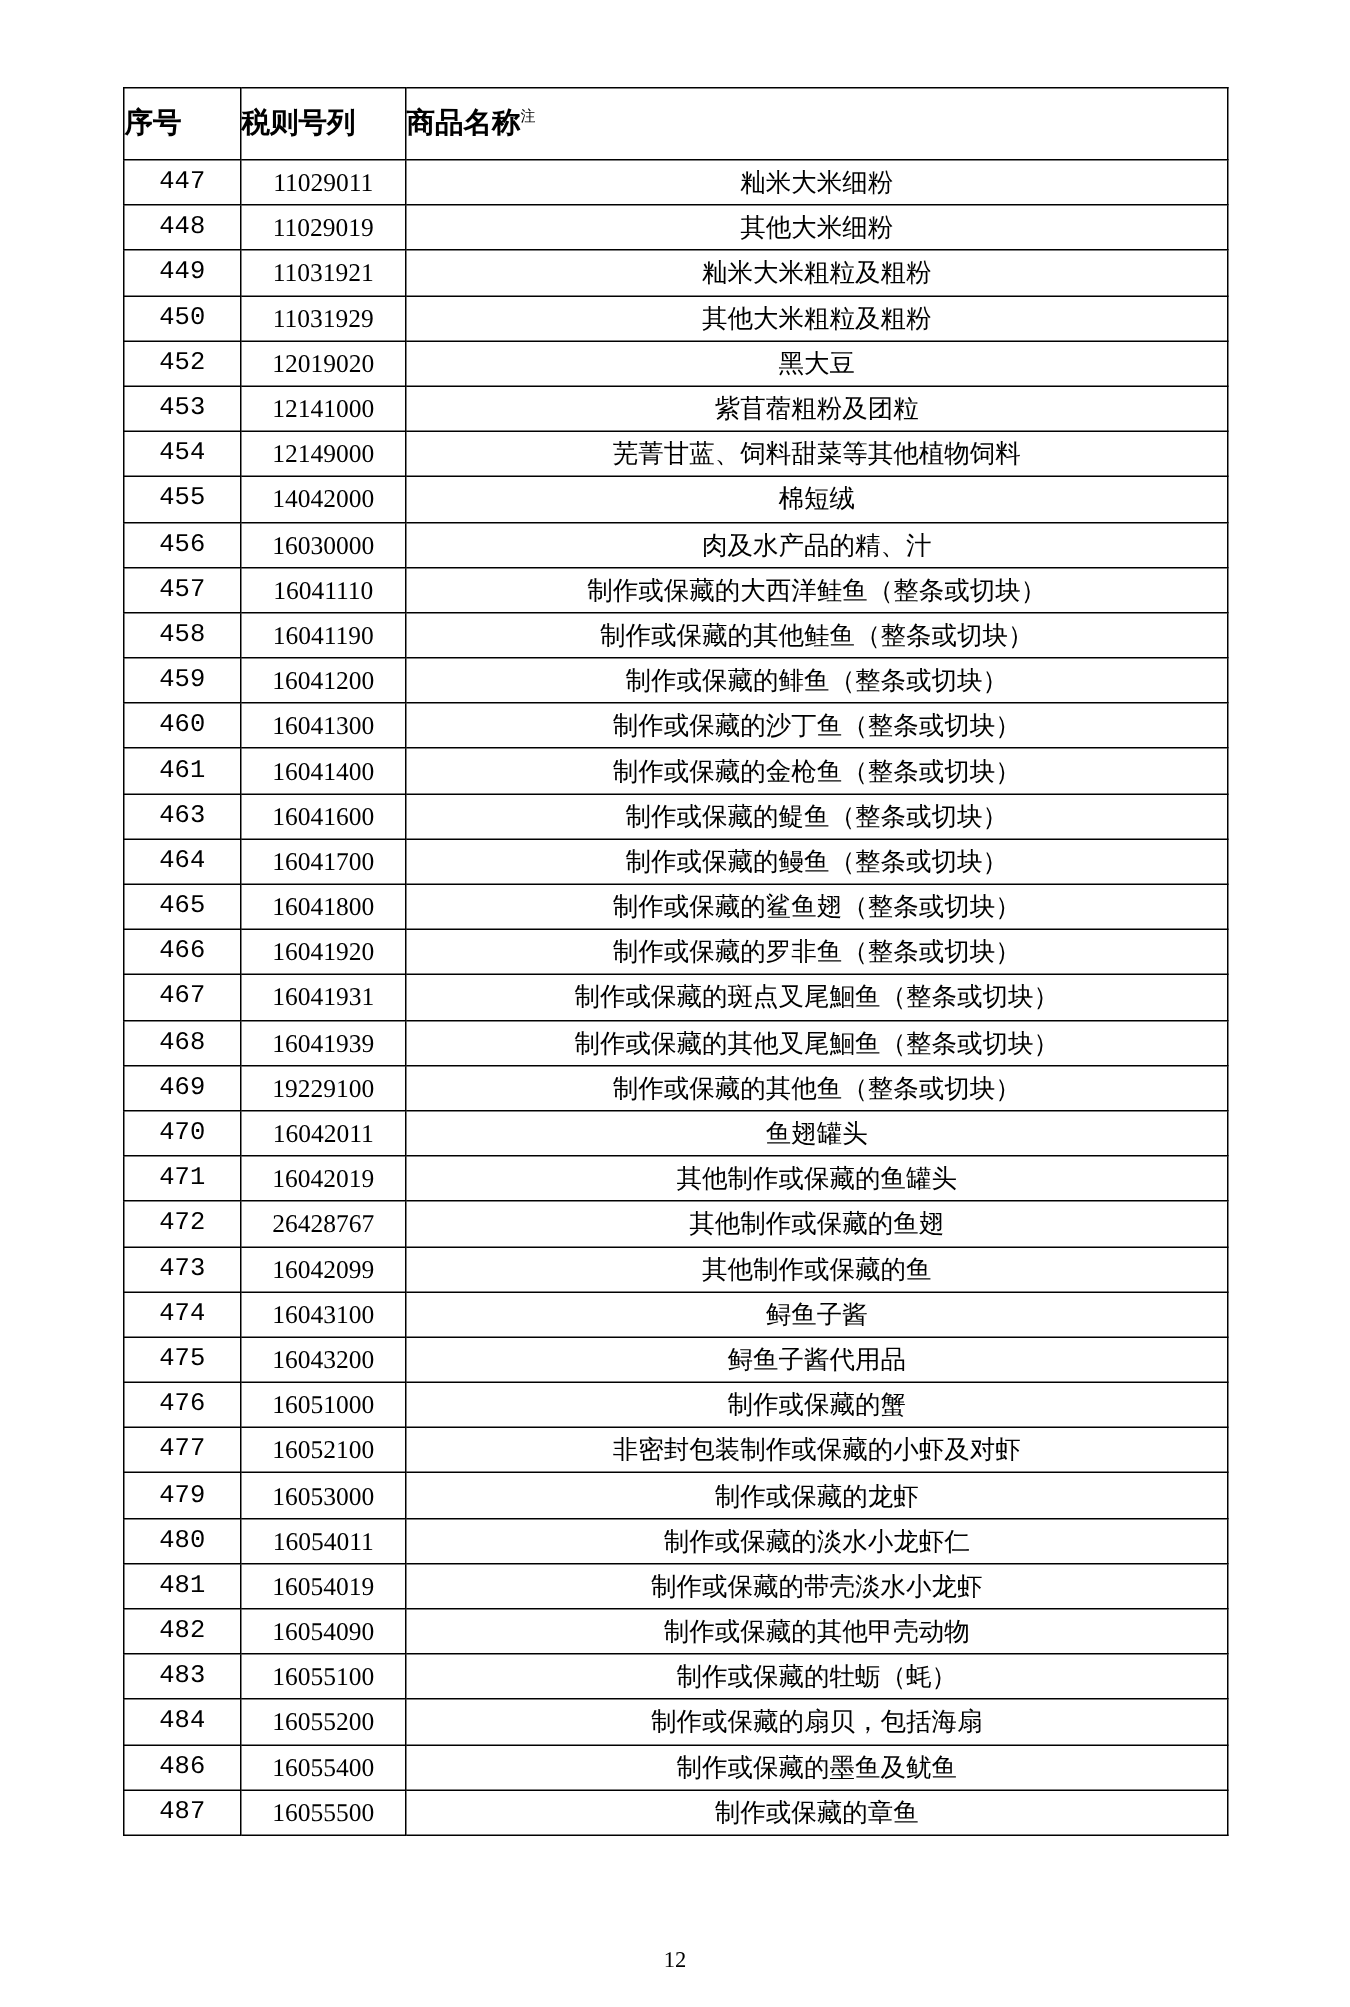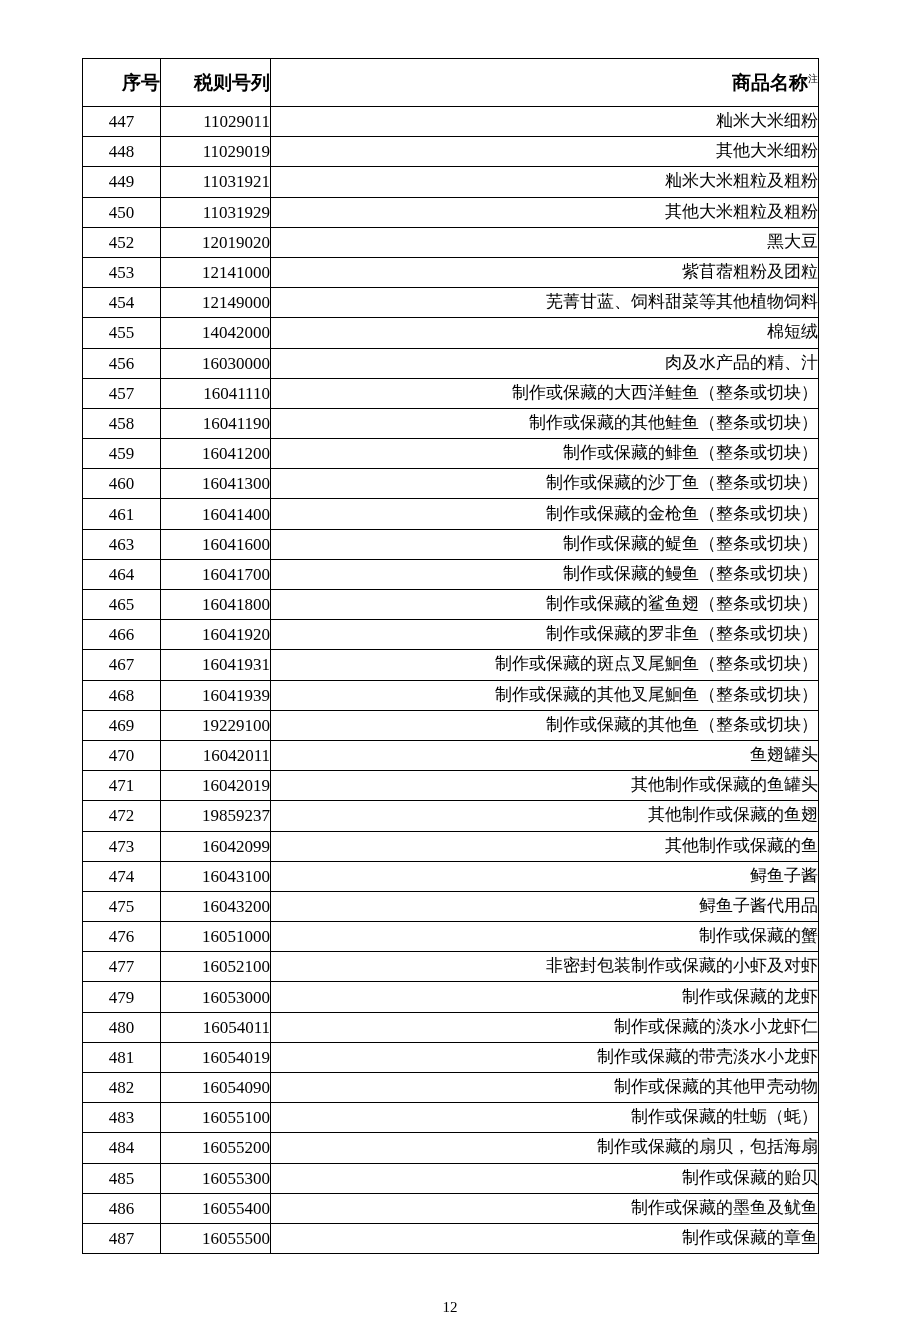--- a/index.html
+++ b/index.html
@@ -29,44 +29,44 @@
   table.tariff th, table.tariff td {
     border: 1px solid #000000;
     padding: 0;
     font-size: 17px;
     line-height: 1;
     height: 29.2px;
     vertical-align: middle;
   }
   table.tariff thead th {
     font-weight: bold;
-    text-align: right;
+    text-align: left;
     height: 47px;
     font-size: 19px;
     margin-left: 16px;
   }
   col.c-seq { width: 78px; }
   col.c-code { width: 110px; }
   col.c-name { width: 548px; }
 
   td.seq {
     text-align: center;
     font-size: 17.5px;
+    font-family: Liberation Mono, monospace;
   }
   td.code {
-    text-align: right;
+    text-align: center;
     font-size: 17.5px;
   }
   td.name {
-    text-align: right;
+    text-align: center;
     padding-left: 7px;
     font-size: 17.5px;
     white-space: nowrap;
     overflow: hidden;
-    font-family: Liberation Mono, monospace;
   }
   .hdr-note {
     font-size: 10px;
     vertical-align: super;
     font-weight: normal;
   }
   .page-number {
     position: absolute;
     left: 0;
     right: 0;
@@ -205,21 +205,21 @@
           <td class="code">16042011</td>
           <td class="name">鱼翅罐头</td>
         </tr>
         <tr>
           <td class="seq">471</td>
           <td class="code">16042019</td>
           <td class="name">其他制作或保藏的鱼罐头</td>
         </tr>
         <tr>
           <td class="seq">472</td>
-          <td class="code">19859237</td>
+          <td class="code">26428767</td>
           <td class="name">其他制作或保藏的鱼翅</td>
         </tr>
         <tr>
           <td class="seq">473</td>
           <td class="code">16042099</td>
           <td class="name">其他制作或保藏的鱼</td>
         </tr>
         <tr>
           <td class="seq">474</td>
           <td class="code">16043100</td>
@@ -262,25 +262,20 @@
         </tr>
         <tr>
           <td class="seq">483</td>
           <td class="code">16055100</td>
           <td class="name">制作或保藏的牡蛎（蚝）</td>
         </tr>
         <tr>
           <td class="seq">484</td>
           <td class="code">16055200</td>
           <td class="name">制作或保藏的扇贝，包括海扇</td>
-        </tr>
-        <tr>
-          <td class="seq">485</td>
-          <td class="code">16055300</td>
-          <td class="name">制作或保藏的贻贝</td>
         </tr>
         <tr>
           <td class="seq">486</td>
           <td class="code">16055400</td>
           <td class="name">制作或保藏的墨鱼及鱿鱼</td>
         </tr>
         <tr>
           <td class="seq">487</td>
           <td class="code">16055500</td>
           <td class="name">制作或保藏的章鱼</td>

